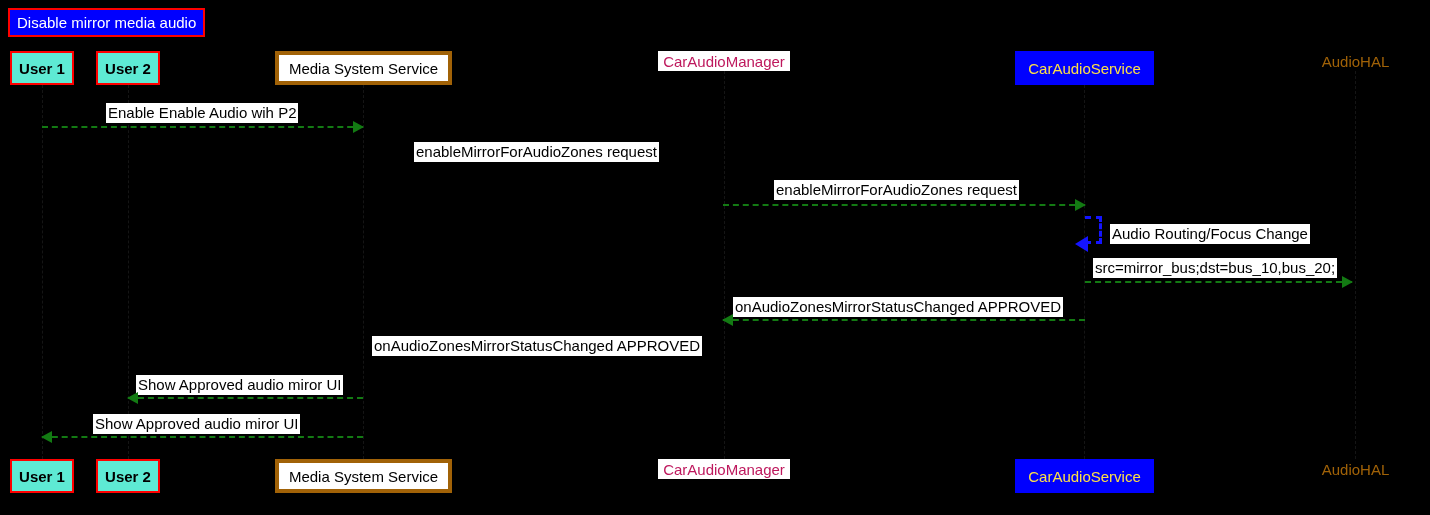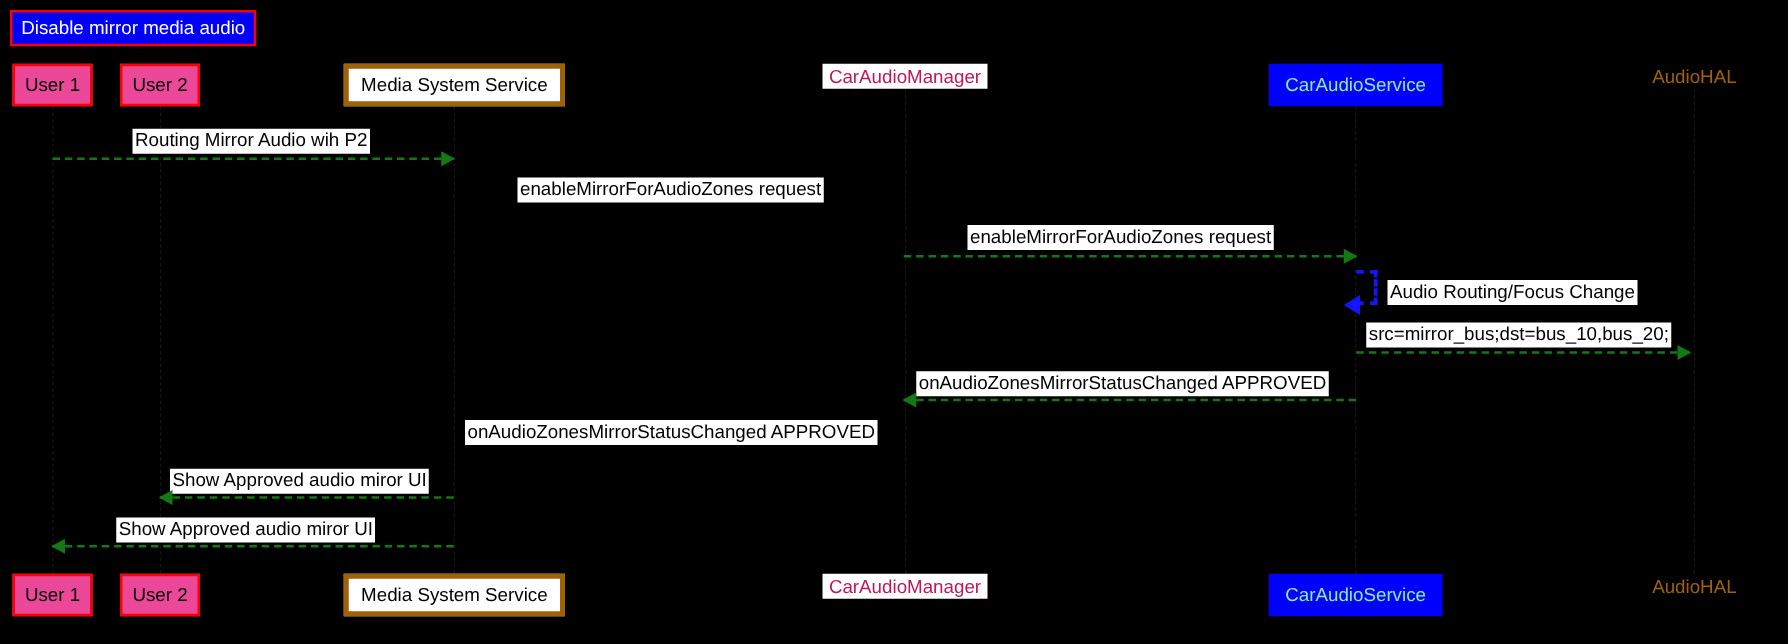--- a/index.html
+++ b/index.html
@@ -10,24 +10,24 @@
 
   
   .title-box{position:absolute;background:#0000ff;border:2px solid #ff0000;
              color:#ffffff;font-size:15px;line-height:1;padding:5px 7px;
              white-space:nowrap;box-sizing:border-box;}
 
   
   .participant{position:absolute;box-sizing:border-box;white-space:nowrap;
                display:flex;align-items:center;justify-content:center;
                font-size:15px;line-height:1;}
-  .p-boxed-red{background:#ec4899;border:2px solid #ff0000;color:#000000;}
+  .p-boxed-red{background:#5eead4;border:2px solid #ff0000;color:#000000;font-weight:bold;}
   .p-boxed-green{background:#ffffff;border:4px solid #a16207;color:#000000;}
   .p-plain{background:#ffffff;color:#be185d;border:none;}
-  .p-blue{background:#0000ff;color:#86efac;border:none;}
+  .p-blue{background:#0000ff;color:#fde047;border:none;}
   .p-none{background:transparent;color:#a16207;border:none;}
 
   
   .lifeline{position:absolute;width:1px;border-left:1px dashed #151515;}
 
   
   .msg-label{position:absolute;background:#ffffff;color:#000000;
              font-size:15px;line-height:1;padding:2px 2px 3px 2px;
              white-space:nowrap;box-sizing:border-box;}
 
@@ -75,21 +75,21 @@
       </div>
       <div class="participant p-blue" style="left: 1015px; top: 51px; width: 139px; height: 34px;">
         <span>CarAudioService</span>
       </div>
       <div class="participant p-none" style="left: 1310px; top: 51px; width: 91px; height: 20px;">
         <span>AudioHAL</span>
       </div>
     </div>
 
   <div id="messages">
-      <div class="msg-label" style="left: 106px; top: 103px;">Routing Mirror Audio wih P2</div>
+      <div class="msg-label" style="left: 106px; top: 103px;">Enable Enable Audio wih P2</div>
       <div class="arrow-line" style="left: 42px; top: 126px; width: 321px;"></div>
       <div class="arrow-head right" style="top: 121px; left: 353px;"></div>
       <div class="msg-label" style="left: 414px; top: 142px;">enableMirrorForAudioZones request</div>
       <div class="msg-label" style="left: 774px; top: 180px;">enableMirrorForAudioZones request</div>
       <div class="arrow-line" style="left: 723px; top: 204px; width: 362px;"></div>
       <div class="arrow-head right" style="top: 199px; left: 1075px;"></div>
       <div class="msg-label" style="left: 1110px; top: 224px; text-align: right;">Audio Routing/Focus Change</div>
       <div class="self-loop" style="left: 1085px; top: 216px; width: 17px; height: 28px;"></div>
       <div class="self-head" style="left: 1075px; top: 236px;"></div>
       <div class="msg-label" style="left: 1093px; top: 258px; text-align: right;">src=mirror_bus;dst=bus_10,bus_20;</div>

